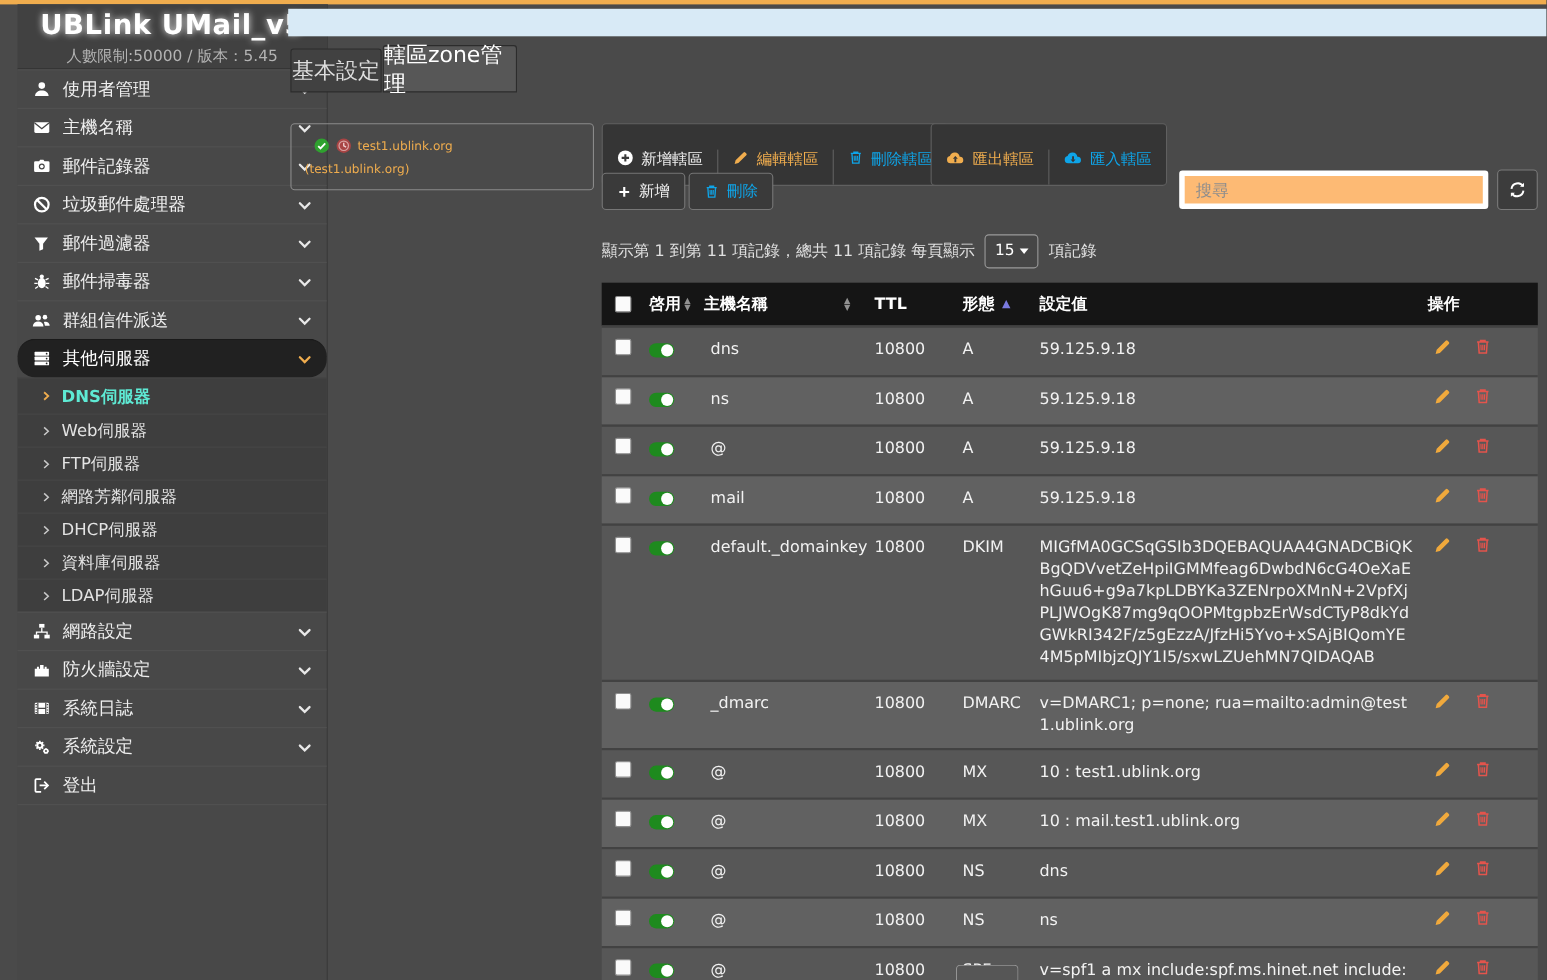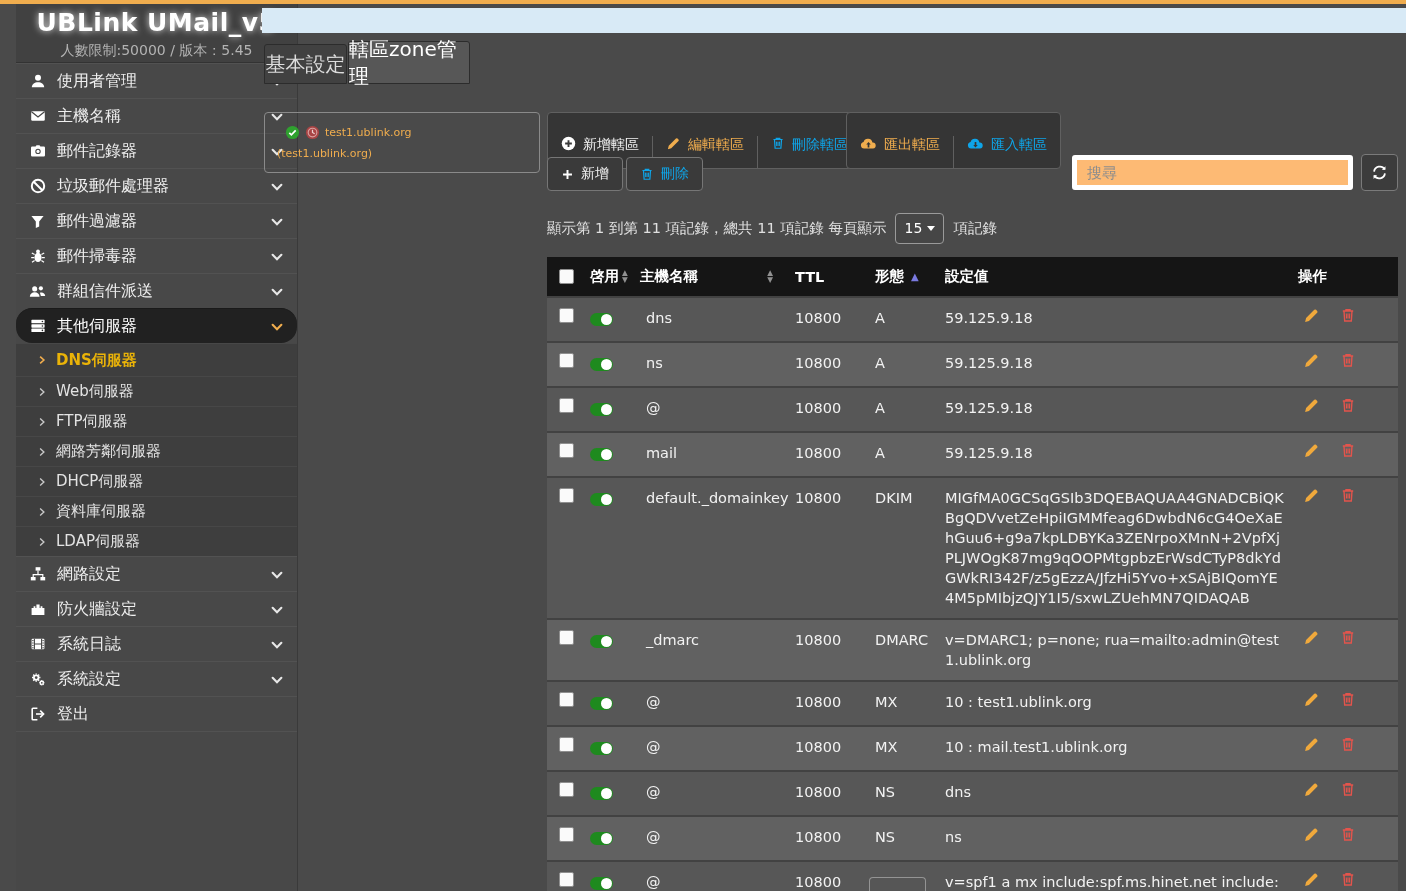--- a/index.html
+++ b/index.html
@@ -21,21 +21,21 @@
            color:#efefef; font-size:16px; border-top:1px solid #525252; cursor:pointer; }
   .mitem:first-of-type { border-top:none; }
   .mitem .ic { width:17px; height:17px; display:flex; align-items:center; justify-content:center; color:#fff; flex:0 0 17px; }
   .mitem .chev { position:absolute; right:13px; top:11px; color:#e8e8e8; }
   .mitem.active { background:#212121; color:#fff; border-top-color:#1a1a1a;border-radius:16px; }
   .mitem.active .chev { color:#f0ad4e; }
   .submenu { background:#3e3e3e; }
   .sitem { height:30px; display:flex; align-items:center; gap:9px; padding-left:21px;
            color:#e3e3e3; font-size:15px; border-top:1px solid #474747; cursor:pointer; }
   .sitem .arr { color:#c9c9c9; display:flex; }
-  .sitem.active { color:#eab308; font-weight:bold; height:33px; }
+  .sitem.active { color:#5eead4; font-weight:bold; height:33px; }
   .sitem.active .arr { color:#f0ad4e; }
   .menu-end { border-top:1px solid #525252; height:0; }
 
   
   .bluestrip { position:absolute; left:262px; top:8px; width:1144px; height:25px; background:#d8eaf6; }
   .tab { position:absolute; display:flex; align-items:center; justify-content:center;
          border:1px solid #2c2c2c; font-size:20px; cursor:pointer; border-radius:3px 3px 0 0; }
   .tab.inactive { left:264px; top:44px; width:83px; height:40px; background:#414141; color:#ddd; }
   .tab.active   { left:348px; top:41px; width:122px; height:43px; background:#575757; color:#fff; }
 

